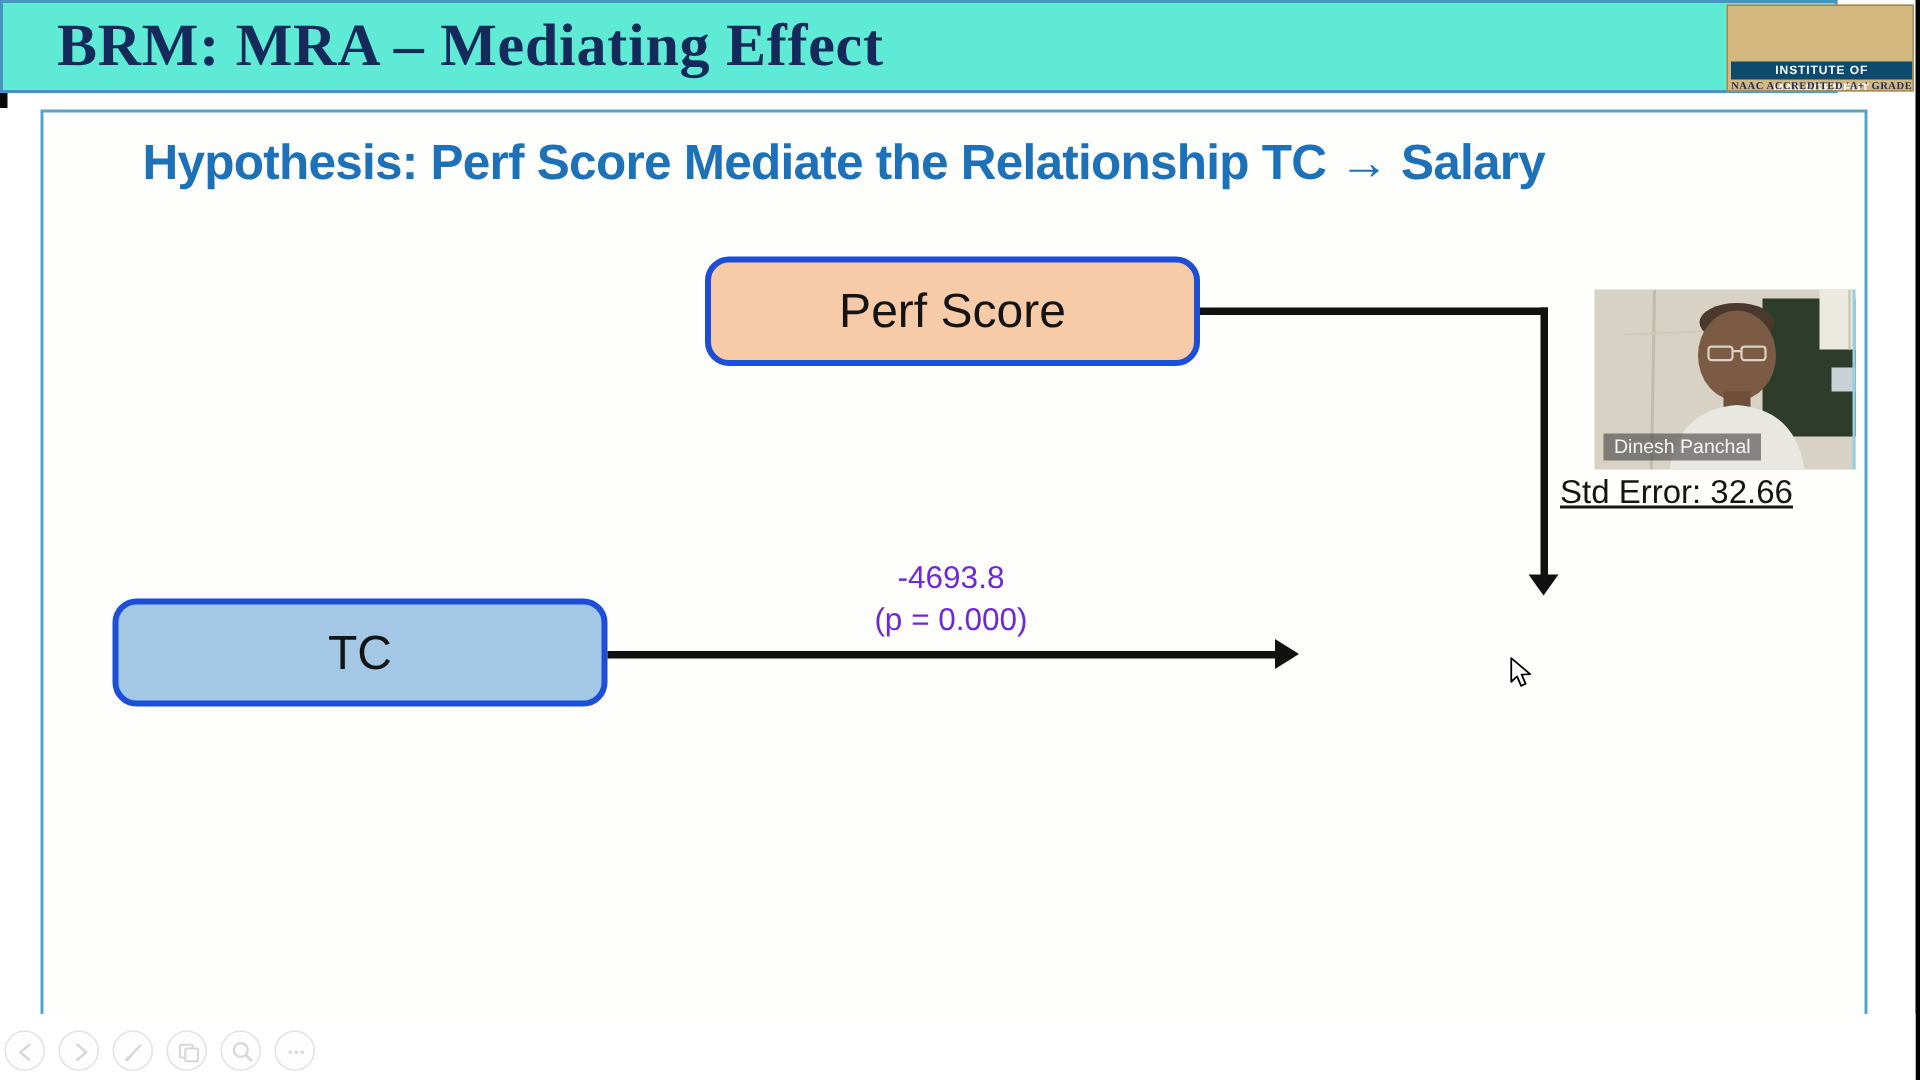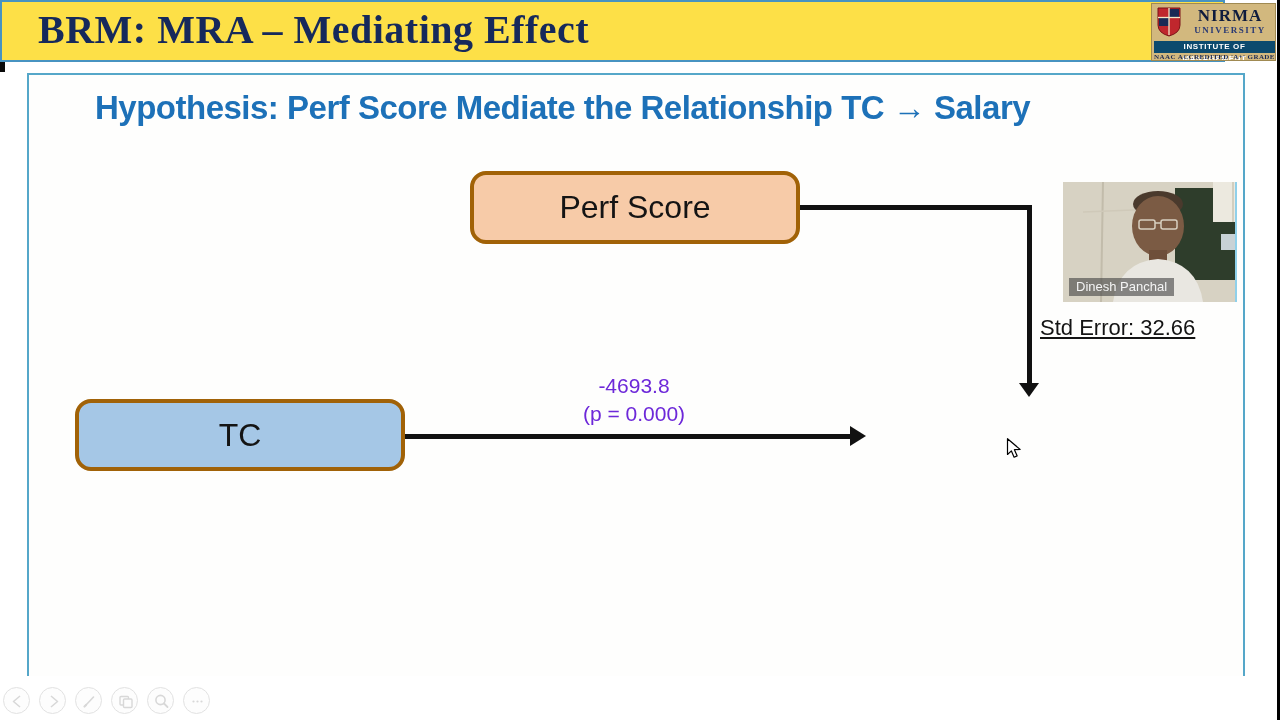--- a/index.html
+++ b/index.html
@@ -8,21 +8,21 @@
     position:relative; width:1280px; height:720px; overflow:hidden;
     background:#ffffff; font-family:"Liberation Sans", sans-serif;
   }
 
   
   .right-black-strip { position:absolute; left:1277px; top:0; width:3px; height:720px; background:#000; }
   .left-black-nub   { position:absolute; left:0; top:61px; width:5px; height:11px; background:#0a0a0a; }
 
   .header {
     position:absolute; left:0; top:0; width:1225px; height:62px;
-    background:#fde047; border:2px solid #4793c1;
+    background:#5eead4; border:2px solid #4793c1;
   }
   .header-title {
     position:absolute; left:36px; top:4px;
     font-family:"Liberation Serif", serif; font-weight:bold;
     font-size:40px; color:#16295b; letter-spacing:0.5px; white-space:nowrap;
   }
 
   
   .logo {
     position:absolute; left:1151px; top:3px; width:125px; height:58px;
@@ -55,21 +55,21 @@
   .slide {
     position:absolute; left:27px; top:73px; width:1218px; height:660px;
     background:#fefefd; border:2px solid #55a7c9;
   }
   .slide-title {
     position:absolute; left:66px; top:14px; white-space:nowrap;
     font-size:33px; font-weight:bold; color:#1d71b8; letter-spacing:-0.5px;
   }
 
   .node {
-    position:absolute; border:4px solid #a16207; border-radius:16px;
+    position:absolute; border:4px solid #1d4ed8; border-radius:16px;
     display:flex; align-items:center; justify-content:center;
     font-size:32px; color:#141414;
   }
   .node-perf   { left:441px; top:96px;  width:330px; height:73px; background:#f7cba8; }
   .node-tc     { left:46px;  top:324px; width:330px; height:72px; background:#a5c7e6; }
   .node-salary { left:837px; top:324px; width:325px; height:70px; background:#fbd34d; }
 
   .arrow-seg { position:absolute; background:#111111; }
   .a1-h { left:771px; top:130px; width:232px; height:5px; }
   .a1-v { left:998px; top:130px; width:5px;  height:180px; }
@@ -86,21 +86,21 @@
   }
 
   .edge-label { position:absolute; left:490px; width:230px; text-align:center;
     font-size:21px; color:#6d28d9; }
   .edge-label.l1 { top:299px; }
   .edge-label.l2 { top:327px; }
   .std-error { position:absolute; left:1011px; top:240px; font-size:22px; color:#141414; white-space:nowrap;text-decoration:underline; }
 
   
   .video {
-    position:absolute; left:1063px; top:182px; width:174px; height:120px;
+    position:absolute; left:1063px; top:193px; width:174px; height:120px;
     background:#d8d3c6; overflow:hidden; z-index:5;
   }
   .video-blue-edge { position:absolute; right:0; top:0; width:2px; height:120px; background:#8fd0ea; }
   .name-tag {
     position:absolute; left:6px; bottom:6px; padding:1px 7px 2px 7px;
     background:rgba(70,70,70,0.62); color:#f4f4f4; font-size:13px;
   }
 
   
   .cursor { position:absolute; left:1006px; top:438px; z-index:9; }
@@ -117,31 +117,20 @@
 <body>
 
 <div class="right-black-strip"></div>
 <div class="left-black-nub"></div>
 
 <div class="header">
   <div class="header-title">BRM: MRA – Mediating Effect</div>
 </div>
 
 <div class="logo">
-  <div class="logo-top">
-    <svg class="logo-shield" viewBox="0 0 24 30">
-      <path d="M1,1 h22 v17 q0,8 -11,11 q-11,-3 -11,-11 Z" fill="#c0272d" stroke="#7a1318" stroke-width="1"></path>
-      <rect x="12" y="2" width="10" height="8" fill="#1b2a55"></rect>
-      <rect x="2" y="11" width="10" height="8" fill="#1b2a55"></rect>
-      <line x1="12" y1="1" x2="12" y2="28" stroke="#f2e6c8" stroke-width="1.3"></line>
-      <line x1="1" y1="10.5" x2="23" y2="10.5" stroke="#f2e6c8" stroke-width="1.3"></line>
-    </svg>
-    <div class="logo-name">NIRMA</div>
-    <div class="logo-sub">UNIVERSITY</div>
-  </div>
   <div class="logo-bar">INSTITUTE OF MANAGEMENT</div>
   <div class="logo-accred">NAAC ACCREDITED 'A+' GRADE</div>
 </div>
 
 <div class="slide">
   <div class="slide-title">Hypothesis: Perf Score Mediate the Relationship TC → Salary</div>
 
   <div class="node node-perf">
     <span>Perf Score</span>
   </div>

